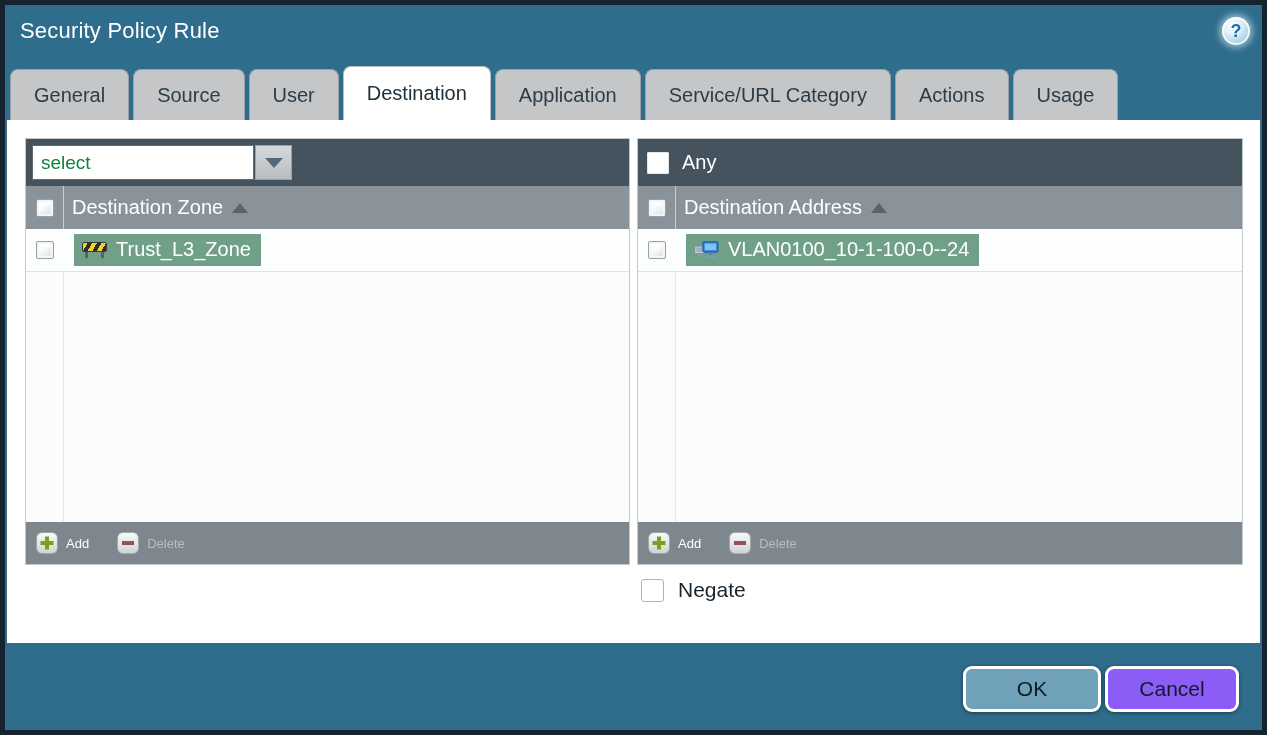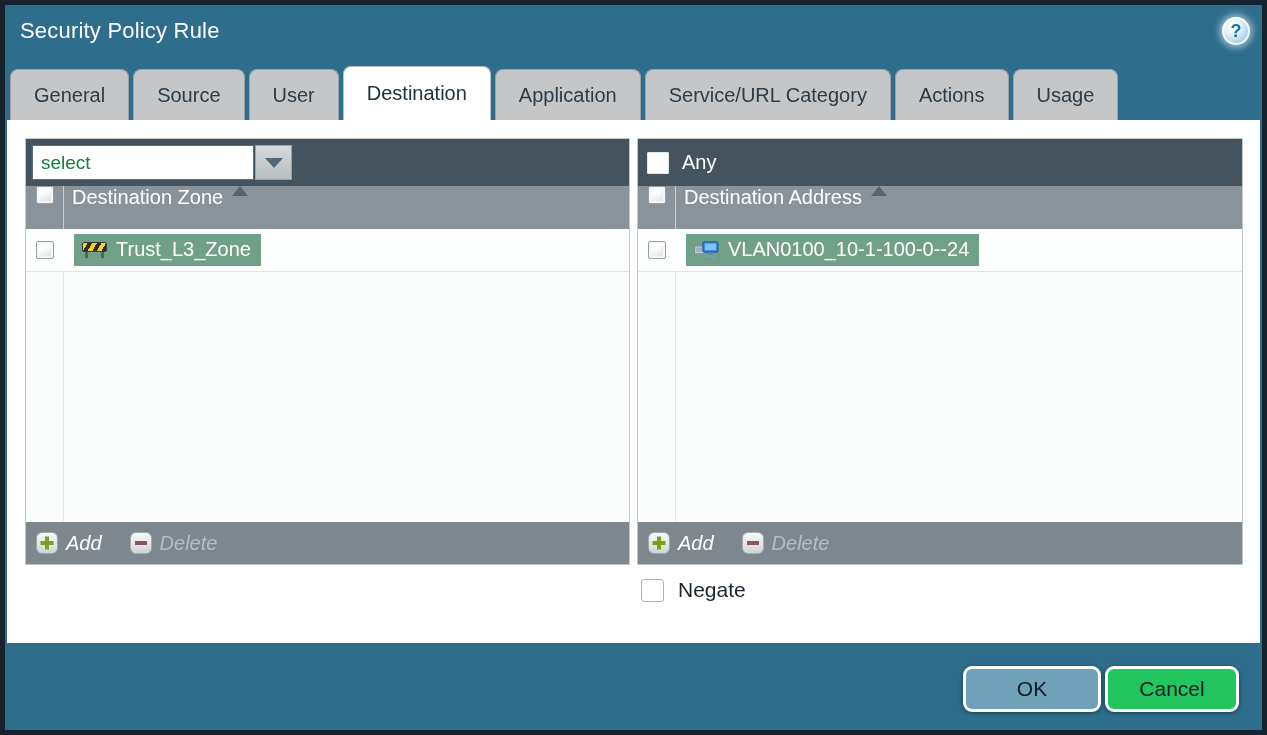--- a/index.html
+++ b/index.html
@@ -58,21 +58,21 @@
   .cb { flex:0 0 auto; cursor:pointer; }
   .cb.any { width:22px; height:22px; background:#ffffff; border:1px solid #e3e8eb; border-radius:1px; }
   .cb.small {
     width:18px; height:18px; border:1px solid #98a0a6; border-radius:2px;
     background:linear-gradient(150deg,#ffffff 35%,#d6dadd 100%);
     box-shadow:inset 0 0 0 2px #f3f5f6;
   }
   .any-label { color:#ffffff; font-size:20px; }
 
   
-  .col-header { height:43px; background:#8b939a; display:flex; padding-left:10px; position:relative; flex:0 0 auto; }
+  .col-header { height:43px; background:#8b939a; display:flex; align-items:center; padding-left:10px; position:relative; flex:0 0 auto; }
   .col-sep-light { position:absolute; left:37px; top:0; bottom:0; width:1px; background:rgba(255,255,255,.55); }
   .col-label { color:#ffffff; font-size:20px; margin-left:18px; cursor:pointer; }
   .tri-up { width:0; height:0; border-left:8px solid transparent; border-right:8px solid transparent; border-bottom:10px solid #5a646d; margin-left:9px; }
 
   
   .panel-body { flex:1 1 auto; background:#fbfdfd; position:relative; overflow:hidden; }
   .body-col-sep { position:absolute; left:37px; top:0; bottom:0; width:1px; background:#e4e8ea; }
   .row { height:43px; display:flex; align-items:center; padding-left:10px; border-bottom:1px solid #dfe4e6; background:#fdfefe; position:relative; }
   .chip {
     margin-left:20px; display:inline-flex; align-items:center; gap:9px;
@@ -86,21 +86,21 @@
     background:repeating-linear-gradient(120deg,#f2d42a 0 4px,#2e2e2e 4px 8px);
   }
   .zone-icon::before, .zone-icon::after {
     content:""; position:absolute; bottom:0; width:3px; height:6px; background:#5f5f5f;
   }
   .zone-icon::before { left:3px; } .zone-icon::after { right:3px; }
 
   
   .panel-footer { height:42px; background:#7e868e; display:flex; align-items:center; gap:28px; padding-left:10px; flex:0 0 auto; }
   .tool { display:flex; align-items:center; gap:8px; cursor:pointer; }
-  .tool-label { color:#ffffff; font-size:20px;font-style:italic; }
+  .tool-label { color:#ffffff; font-size:13px; }
   .tool.disabled .tool-label { color:#b7bdc3;text-align:center; }
   .sq-icon {
     position:relative; width:22px; height:22px; border-radius:6px;
     background:linear-gradient(#f8fafa,#ced4d7); border:1px solid #9da79d; display:inline-block;
   }
   .plus::before, .plus::after { content:""; position:absolute; background:#76a21c; left:50%; top:50%; }
   .plus::before { width:13px; height:4px; transform:translate(-50%,-50%); }
   .plus::after  { width:4px; height:13px; transform:translate(-50%,-50%); }
   .minus { border-color:#a7acb0; }
   .minus::before { content:""; position:absolute; background:#94525a; width:12px; height:4px; left:50%; top:50%; transform:translate(-50%,-50%); }
@@ -110,21 +110,21 @@
   .cb.negate { width:23px; height:23px; background:#ffffff; border:1px solid #a3b7c2; border-radius:3px; }
   .negate-label { font-size:21px; color:#19242d; }
 
   
   .btn {
     position:absolute; top:661px; height:46px; border-radius:9px; border:3px solid #ffffff;
     font-family:"Liberation Sans",sans-serif; font-size:21px; color:#111c24; cursor:pointer;
     box-shadow:0 1px 4px rgba(0,0,0,.45);
   }
   .btn.ok { left:958px; width:138px; background:#6fa2b8; }
-  .btn.cancel { left:1100px; width:134px; background:#22c55e; }
+  .btn.cancel { left:1100px; width:134px; background:#8b5cf6; }
 
   
   .addr-icon { display:inline-block; width:25px; height:19px; }
 </style>
 </head>
 <body>
 
 <div class="screen">
 
   <div class="titlebar">Security Policy Rule</div>

